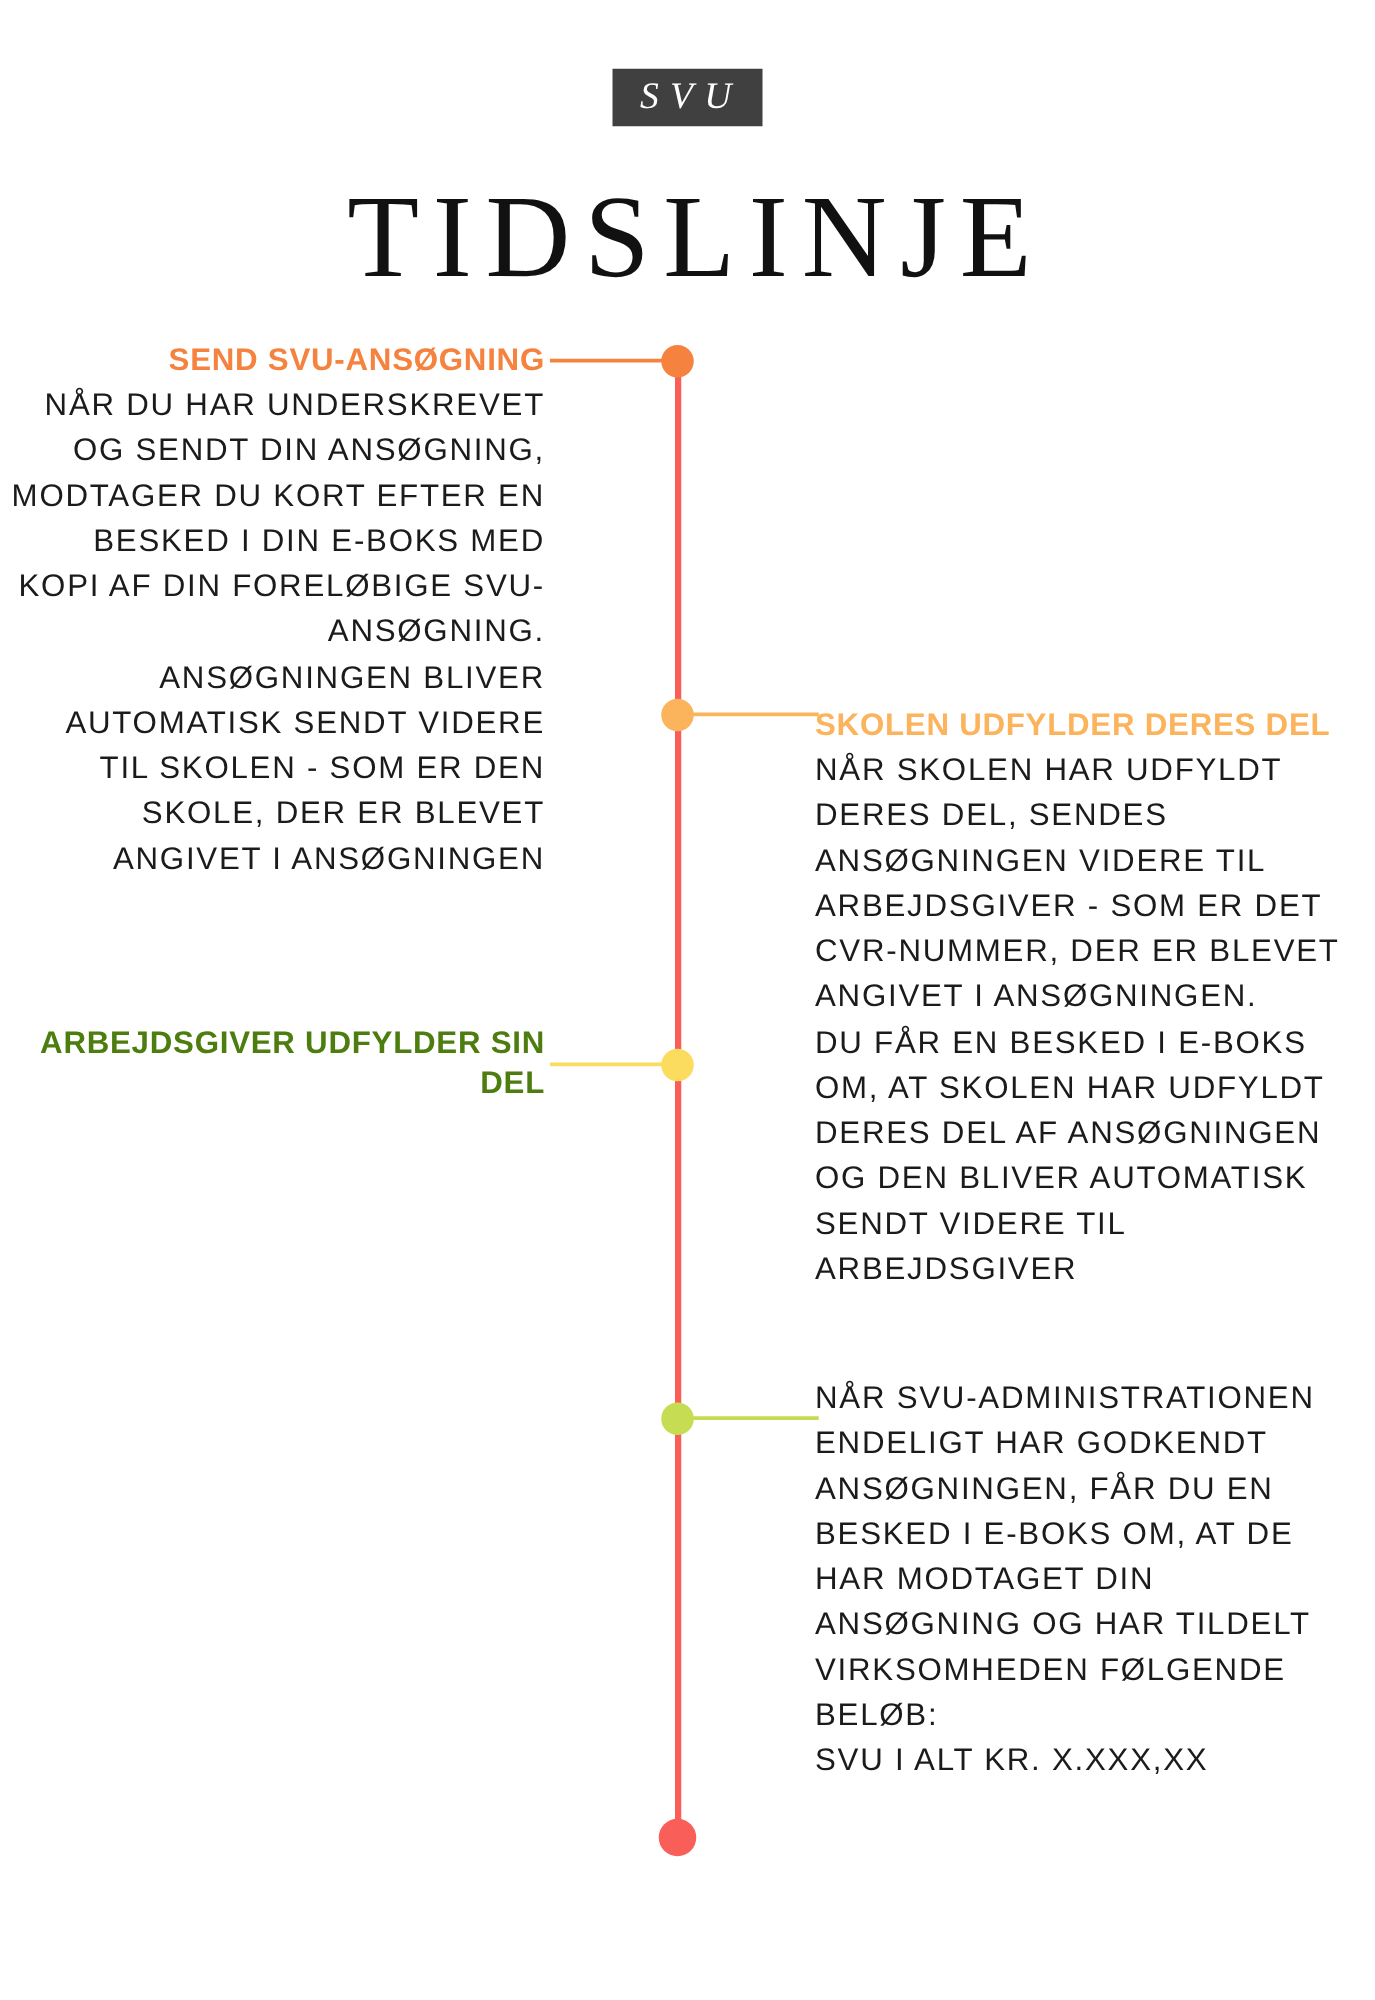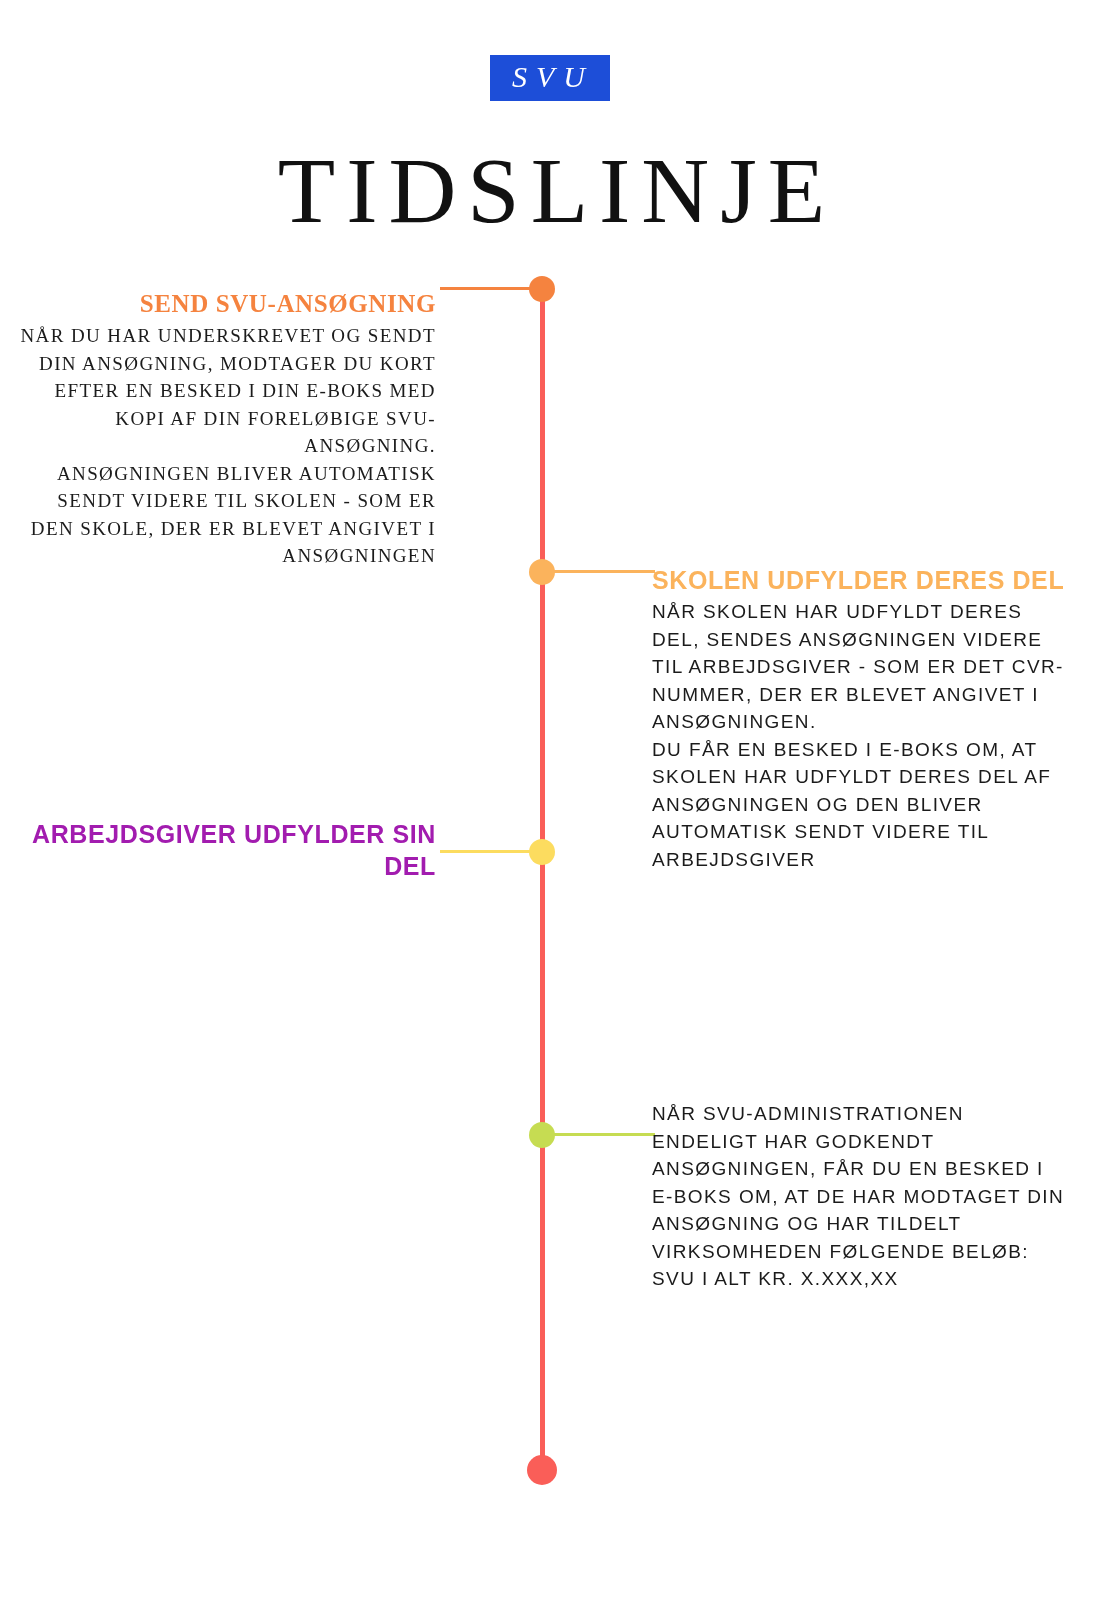--- a/index.html
+++ b/index.html
@@ -84,37 +84,37 @@
     position: absolute;
   }
   .block .heading {
     font-size: 25px;
     font-weight: 700;
     letter-spacing: 0.6px;
     line-height: 1.28;
     margin: 0 0 2px 0;
   }
   .block .body {
-    font-size: 19px;
+    font-size: 25px;
     font-weight: 400;
     letter-spacing: 1.4px;
     line-height: 1.45;
     color: #1b1b1b;
     margin: 0;
     white-space: pre-line;
   }
   .block.left {
     text-align: right;
   }
   .block.right {
     text-align: left;
   }
 
   
-  #block-1 { left: 8px; top: 288px; width: 428px; font-family: Liberation Serif, serif; }
+  #block-1 { left: 8px; top: 272px; width: 428px; }
   #dot-1 { top: 276px; background: #f5833f; }
   #line-1 { left: 440px; top: 287px; width: 100px; background: #f5833f; }
 
   
   #block-2 { left: 652px; top: 564px; width: 420px; }
   #dot-2 { top: 559px; background: #fbb35c; }
   #line-2 { left: 545px; top: 570px; width: 110px; background: #fbb35c; }
 
   
   #block-3 { left: 8px; top: 818px; width: 428px; }
@@ -123,21 +123,21 @@
 
   
   #block-4 { left: 652px; top: 1100px; width: 420px; }
   #dot-4 { top: 1122px; background: #c6dc52; }
   #line-4 { left: 545px; top: 1133px; width: 110px; background: #c6dc52; }
 </style>
 </head>
 <body>
 
 <div class="header">
-  <div class="svu-badge" style="background: #1d4ed8;">SVU</div>
+  <div class="svu-badge" style="background: #404040;">SVU</div>
   <h1 class="page-title" style="color: rgb(17, 17, 17); margin-top: 40px;">TIDSLINJE</h1>
 </div>
 
 <div class="spine" style="background: rgb(250, 94, 88);"></div>
 <div class="end-dot" style="background: rgb(250, 94, 88);"></div>
 
 <div class="node-dot" id="dot-1" style="background: rgb(245, 131, 63);"></div>
 <div class="connector" id="line-1" style="background: rgb(245, 131, 63);"></div>
 
 <div class="node-dot" id="dot-2" style="background: rgb(251, 179, 92);"></div>
@@ -155,19 +155,19 @@
 ANSØGNINGEN BLIVER AUTOMATISK SENDT VIDERE TIL SKOLEN - SOM ER DEN SKOLE, DER ER BLEVET ANGIVET I ANSØGNINGEN</p>
 </div>
 
 <div class="block right" id="block-2">
   <p class="heading" style="color: rgb(251, 179, 92);">SKOLEN UDFYLDER DERES DEL</p>
   <p class="body">NÅR SKOLEN HAR UDFYLDT DERES DEL, SENDES ANSØGNINGEN VIDERE TIL ARBEJDSGIVER - SOM ER DET CVR-NUMMER, DER ER BLEVET ANGIVET I ANSØGNINGEN.
 DU FÅR EN BESKED I E-BOKS OM, AT SKOLEN HAR UDFYLDT DERES DEL AF ANSØGNINGEN OG DEN BLIVER AUTOMATISK SENDT VIDERE TIL ARBEJDSGIVER</p>
 </div>
 
 <div class="block left" id="block-3">
-  <p class="heading" style="color: #a21caf;">ARBEJDSGIVER UDFYLDER SIN DEL</p>
+  <p class="heading" style="color: #4d7c0f;">ARBEJDSGIVER UDFYLDER SIN DEL</p>
 </div>
 
 <div class="block right" id="block-4">
   <p class="body">NÅR SVU-ADMINISTRATIONEN ENDELIGT HAR GODKENDT ANSØGNINGEN, FÅR DU EN BESKED I E-BOKS OM, AT DE HAR MODTAGET DIN ANSØGNING OG HAR TILDELT VIRKSOMHEDEN FØLGENDE BELØB:
 SVU I ALT KR. X.XXX,XX</p>
 </div>
 
 </body></html>

